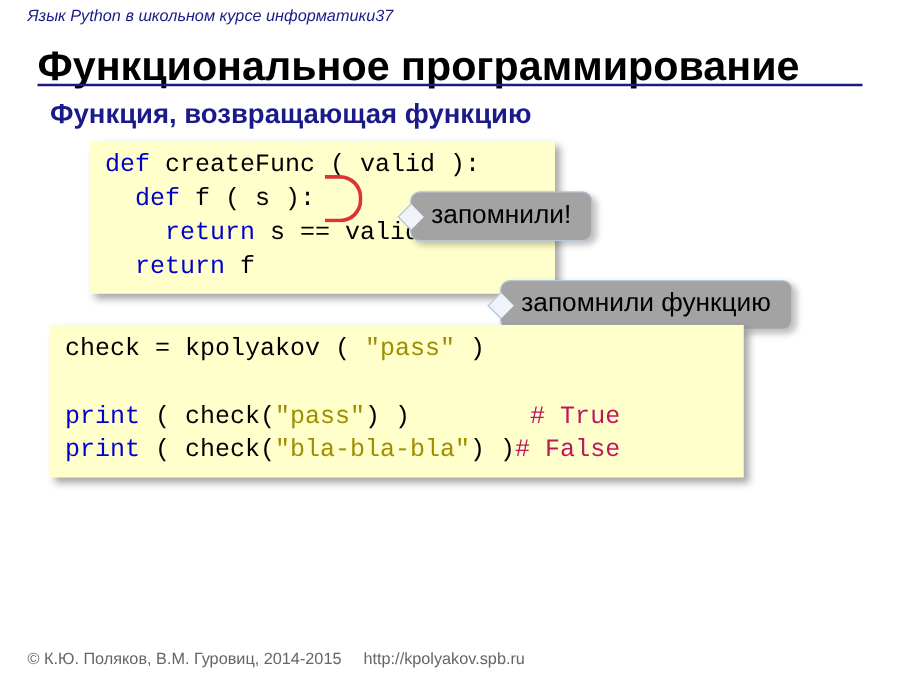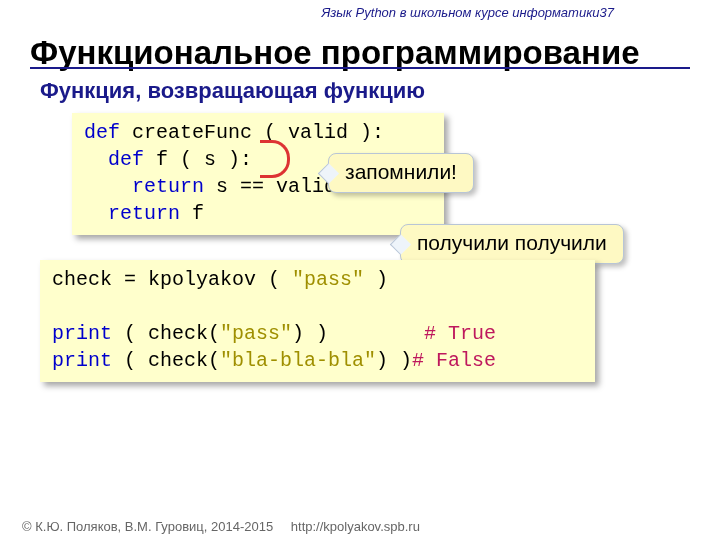--- a/index.html
+++ b/index.html
@@ -13,21 +13,21 @@
   .header-band {
     position: absolute;
     top: 0; left: 0;
     width: 636px;
     height: 22px;
     padding: 2px 22px 0 22px;
     font-style: italic;
     font-size: 13px;
     color: #1a1a8a;
     display: flex;
-    justify-content: flex-end;
+    justify-content: flex-start;
     align-items: center;
   }
   .title {
     position: absolute;
     top: 34px; left: 30px;
     font-size: 33px;
     font-weight: bold;
     color: #000;
   }
   .title-rule {
@@ -55,21 +55,21 @@
     line-height: 1.35;
     white-space: pre;
   }
   #box1 { top: 113px; left: 40px; width: 372px; margin-left: 32px; }
   #box2 { top: 260px; left: 40px; width: 555px; }
   .kw-blue { color: #0000cc; }
   .str-lit { color: #9f8f00; }
   .cm { color: #be185d; }
   .callout {
     position: absolute;
-    background: #fef9c3;
+    background: #a3a3a3;
     border: 1px solid #b8c5d6;
     border-radius: 8px;
     padding: 6px 16px 8px 16px;
     font-size: 21px;
     color: #000;
     box-shadow: 3px 3px 5px rgba(0,0,0,.25);
   }
   .callout::before {
     content: "";
     position: absolute;
@@ -112,21 +112,21 @@
 <div class="subtitle">Функция, возвращающая функцию</div>
 
 <div id="box1" class="code-box"><span class="kw-blue">def</span><span> createFunc ( valid ):</span>
 <span class="kw-blue">  def</span><span> f ( s ):</span>
 <span class="kw-blue">    return</span><span> s == valid</span>
 <span class="kw-blue">  return</span><span> f</span></div>
 
 <div class="red-arc"></div>
 
 <div id="call1" class="callout"><span>запомнили!</span></div>
-<div id="call2" class="callout"><span>получили получили</span></div>
+<div id="call2" class="callout"><span>запомнили функцию</span></div>
 
 <div id="box2" class="code-box"><span>check = kpolyakov ( </span><span class="str-lit">"pass"</span><span> )</span>
 
 <span class="kw-blue">print</span><span> ( check(</span><span class="str-lit">"pass"</span><span>) )        </span><span class="cm"># True</span>
 <span class="kw-blue">print</span><span> ( check(</span><span class="str-lit">"bla-bla-bla"</span><span>) )</span><span class="cm"># False</span></div>
 
 <div class="footer">
   <span>© К.Ю. Поляков, В.М. Гуровиц, 2014-2015</span>
   <a>http://kpolyakov.spb.ru</a>
 </div>

